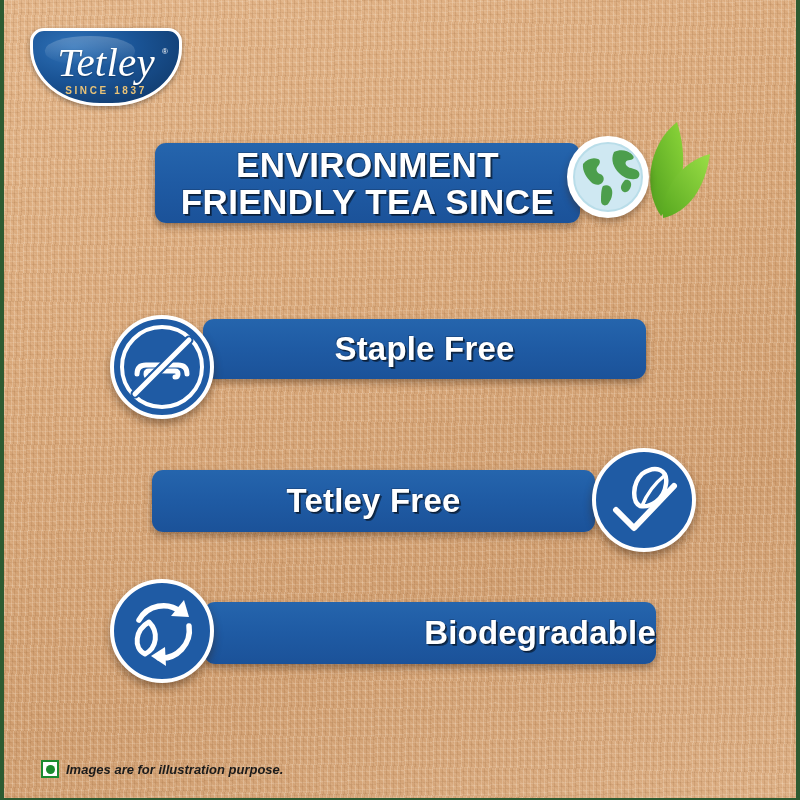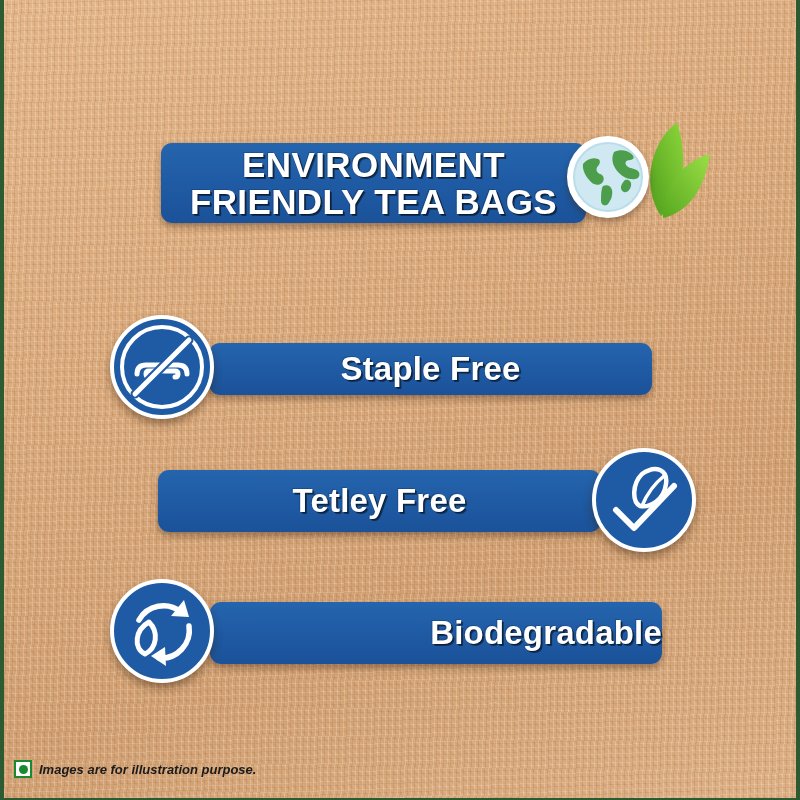--- a/index.html
+++ b/index.html
@@ -84,21 +84,21 @@
     color:#e8c277; font-size:10px; font-weight:bold;
     letter-spacing:2.6px;
     font-family:"Liberation Sans", sans-serif;
   }
   
   .bar {
     position:absolute;
     background:linear-gradient(180deg,#2565ad 0%, #1f5ba4 48%, #1b5299 100%);
     border-radius:11px;
     box-shadow:0 4px 7px rgba(60,35,15,.40);
-    display:flex; align-items:center; justify-content:center;margin-left:6px;
+    display:flex; align-items:center; justify-content:center;
   }
   .bar-label {
     color:#ffffff;
     font-weight:bold;
     text-shadow:
        2px 2px 0 rgba(0,0,0,.45),
        1px 1px 0 rgba(0,0,0,.35),
       -1px -1px 0 rgba(20,40,70,.30);
     white-space:nowrap;
   }
@@ -106,21 +106,21 @@
   #header-bar {
     left:155px; top:143px; width:425px; height:80px;
     flex-direction:column; justify-content:center;
   }
   #header-bar .bar-label {
     font-size:35px; line-height:37px;
     text-align:center;
     letter-spacing:.4px;
   }
   
-  #bar-staple       { left:203px; top:343px; width:443px; height:52px; }
+  #bar-staple       { left:203px; top:319px; width:443px; height:60px; }
   #bar-plastic      { left:152px; top:470px; width:443px; height:62px; }
   #bar-biodegradable{ left:204px; top:602px; width:452px; height:62px;justify-content:flex-end; }
   .feature-label { font-size:33px; letter-spacing:.2px; }
   
   .badge {
     position:absolute;
     width:104px; height:104px;
     border-radius:50%;
     background:#1f5ba4;
     border:4px solid #ffffff;
@@ -139,21 +139,21 @@
   #globe {
     position:absolute; left:0px; top:18px;
     width:82px; height:82px; border-radius:50%;
     background:#ffffff;
     box-shadow:0 4px 7px rgba(60,35,15,.40);
     display:flex; align-items:center; justify-content:center;
   }
   #globe svg { display:block; }
   
   #footer {
-    position:absolute; left:14px; bottom:22px;
+    position:absolute; left:41px; bottom:22px;
     display:flex; align-items:center; gap:7px;text-align:right;
   }
   #veg-mark {
     width:18px; height:18px;
     border:2px solid #1a8a2e;
     background:#ffffff;
     display:flex; align-items:center; justify-content:center;
     flex:0 0 auto;
   }
   #veg-dot { width:9px; height:9px; border-radius:50%; background:#1a8a2e; }
@@ -163,24 +163,32 @@
     font-family:"Liberation Sans", sans-serif;
   }
 </style>
 </head>
 <body>
 
 <div id="stage">
 
   <div id="paper"></div>
 
+  <div id="logo">
+    <div class="logo-shield">
+      <div class="logo-shine"></div>
+      <div class="logo-word">Tetley</div>
+      <div class="logo-tm">®</div>
+      <div class="logo-since">SINCE 1837</div>
+    </div>
+  </div>
 
   <div class="bar" id="header-bar">
     <div class="bar-label">ENVIRONMENT</div>
-    <div class="bar-label">FRIENDLY TEA BAGS</div>
+    <div class="bar-label">FRIENDLY TEA SINCE</div>
   </div>
 
   <div id="globe-wrap">
     <svg id="leaves" width="95" height="112" viewBox="0 0 95 112">
       <defs>
         <linearGradient id="lg1" x1="0" y1="1" x2="1" y2="0">
           <stop offset="0" stop-color="#4f9e1d"></stop>
           <stop offset="1" stop-color="#8cd63a"></stop>
         </linearGradient>
         <linearGradient id="lg2" x1="0" y1="1" x2="1" y2="0">

